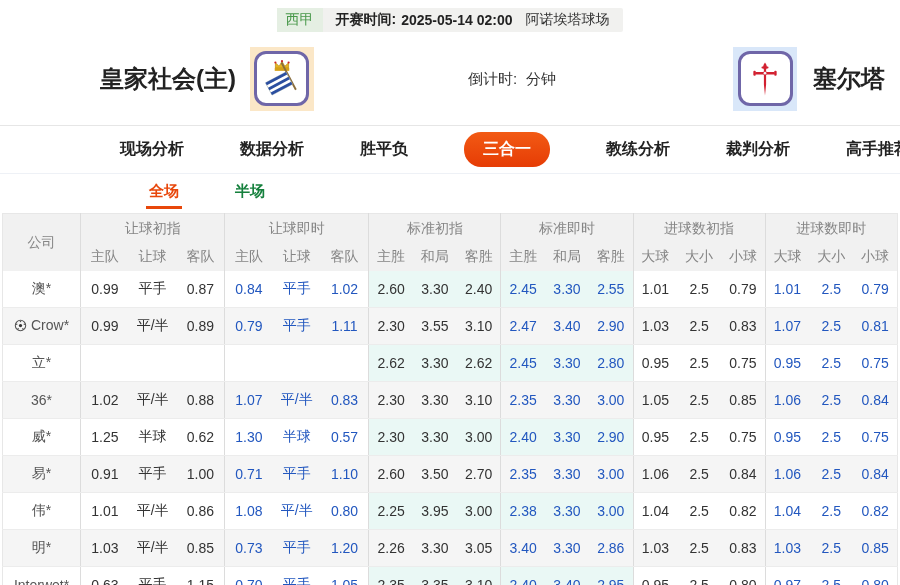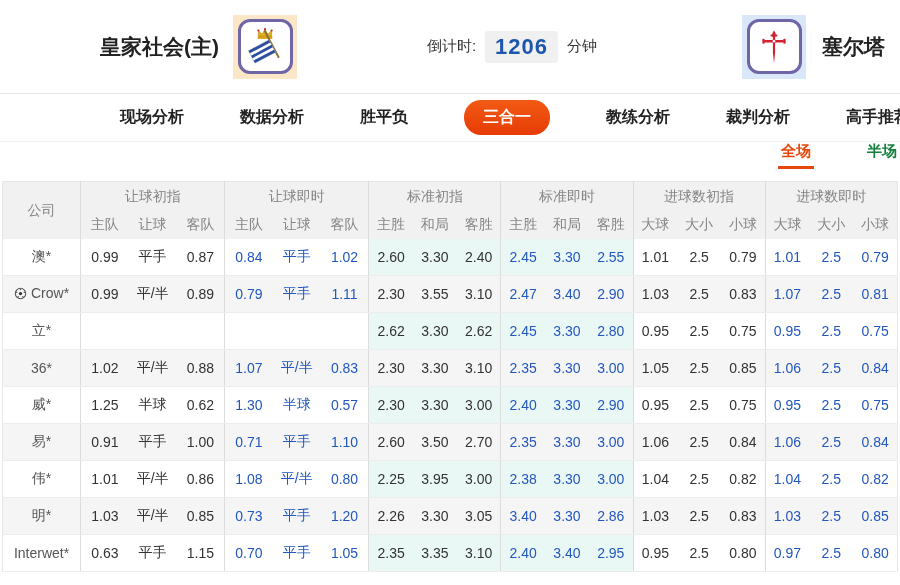--- a/index.html
+++ b/index.html
@@ -14,43 +14,43 @@
           background:#e5efe3;color:#48984a;margin-right:13px;}
   .kick-label,.kick-time{font-weight:bold;color:#222;}
   .kick-time{margin-left:5px;}
   .venue{margin-left:13px;color:#333;}
 
   
   .match-header{position:relative;height:93px;}
   .team{display:flex;align-items:center;}
   .home{position:absolute;left:100px;top:50%;transform:translateY(-50%);gap:14px;}
   .away{position:absolute;right:15px;top:50%;transform:translateY(-50%);gap:16px;}
-  .team-name{font-size:21px;font-weight:bold;color:#222;}
+  .team-name{font-size:24px;font-weight:bold;color:#222;}
   .logo-wrap{width:64px;height:64px;display:flex;align-items:center;justify-content:center;}
   .home .logo-wrap{background:#fbe7c7;}
   .away .logo-wrap{background:#d9e7f9;}
   .logo-inner{width:55px;height:55px;background:#fff;border:3px solid #6f66a8;
               border-radius:12px;display:flex;align-items:center;justify-content:center;box-sizing:border-box;}
   .countdown{position:absolute;left:50%;top:50%;transform:translate(calc(-50% + 62px),-50%);
              display:flex;align-items:center;gap:9px;font-size:15px;color:#333;}
   .cd-num{background:#f0f0f0;color:#1d56ae;font-weight:bold;font-size:22px;
           padding:3px 10px;border-radius:3px;letter-spacing:1px;}
 
   .header-divider{border-top:1px solid #e6e6e6;}
 
   
   .nav{display:flex;justify-content:center;align-items:center;gap:56px;height:47px;
        padding-left:130px;border-bottom:1px solid #eef1f6;}
   .nav-item{font-size:16px;font-weight:bold;color:#222;cursor:pointer;white-space:nowrap;}
   .nav-item.active{background:linear-gradient(180deg,#f25a14,#e63c05);color:#fff;
                    padding:7px 19px;border-radius:17px;}
 
   
-  .subtabs{display:flex;justify-content:flex-end;gap:50px;height:39px;align-items:flex-end;
-           padding-left:146px;box-sizing:border-box;padding-bottom:12px;}
+  .subtabs{display:flex;justify-content:flex-start;gap:50px;height:39px;align-items:flex-end;
+           padding-left:146px;box-sizing:border-box;padding-bottom:4px;}
   .subtab{font-size:15px;font-weight:bold;color:#15803d;padding:6px 3px 8px;cursor:pointer;}
   .subtab.active{color:#e8470b;border-bottom:3px solid #e8470b;padding-bottom:5px;}
 
   
   table{border-collapse:collapse;margin:0 2px;width:896px;table-layout:fixed;
         border:1px solid #e7e7e7;border-bottom:none;}
   thead th{background:#f1f1f1;color:#858585;font-weight:normal;font-size:14px;}
   thead tr:first-child th{height:27px;}
   thead tr:nth-child(2) th{height:26px;}
   .gstart{border-left:1px solid #dcdcdc;}
@@ -60,20 +60,28 @@
   tbody td.tint{background:#eaf8f5;}
   tbody td.live{color:#2257bf;}
   td.company{color:#555;}
   .ball{display:inline-block;vertical-align:-2px;margin-right:4px;}
 </style>
 </head>
 <body>
 
 <div class="page">
 
+  <div class="topbar">
+    <div class="topbar-inner">
+      <span class="league">西甲</span>
+      <span class="kick-label">开赛时间:</span>
+      <span class="kick-time">2025-05-14 02:00</span>
+      <span class="venue">阿诺埃塔球场</span>
+    </div>
+  </div>
 
   <div class="match-header">
     <div class="team home">
       <span class="team-name">皇家社会(主)</span>
       <span class="logo-wrap">
         <span class="logo-inner">
           <svg width="44" height="44" viewBox="0 0 40 40">
             <path d="M14 10 L14 5.2 L17.4 8.4 L20 4 L22.6 8.4 L26 5.2 L26 10 Z" fill="#e6b422" stroke="#b8860b" stroke-width="0.6"></path>
             <circle cx="14" cy="5" r="1" fill="#c22"></circle>
               <circle cx="20" cy="3.8" r="1" fill="#c22"></circle>
@@ -86,21 +94,20 @@
               <rect x="7" y="21.5" width="21" height="2.6" fill="#2b4ea0"></rect>
               <rect x="7" y="26.5" width="21" height="2.6" fill="#2b4ea0"></rect>
             </g>
           </svg>
         </span>
       </span>
     </div>
 
     <div class="countdown">
       <span>倒计时:</span>
-      <span class="cd-num">1206</span>
       <span>分钟</span>
     </div>
 
     <div class="team away">
       <span class="logo-wrap">
         <span class="logo-inner">
           <svg width="44" height="44" viewBox="0 0 40 40">
             <path d="M20 5 C22 7.4 22 9.6 21 11.5 L21 25 L20 35 L19 25 L19 11.5 C18 9.6 18 7.4 20 5 Z" fill="#d22030"></path>
             <rect x="11" y="13.6" width="18" height="2.3" rx="1" fill="#d22030"></rect>
             <rect x="9.4" y="12.4" width="2.2" height="4.7" rx="1" fill="#d22030"></rect>

